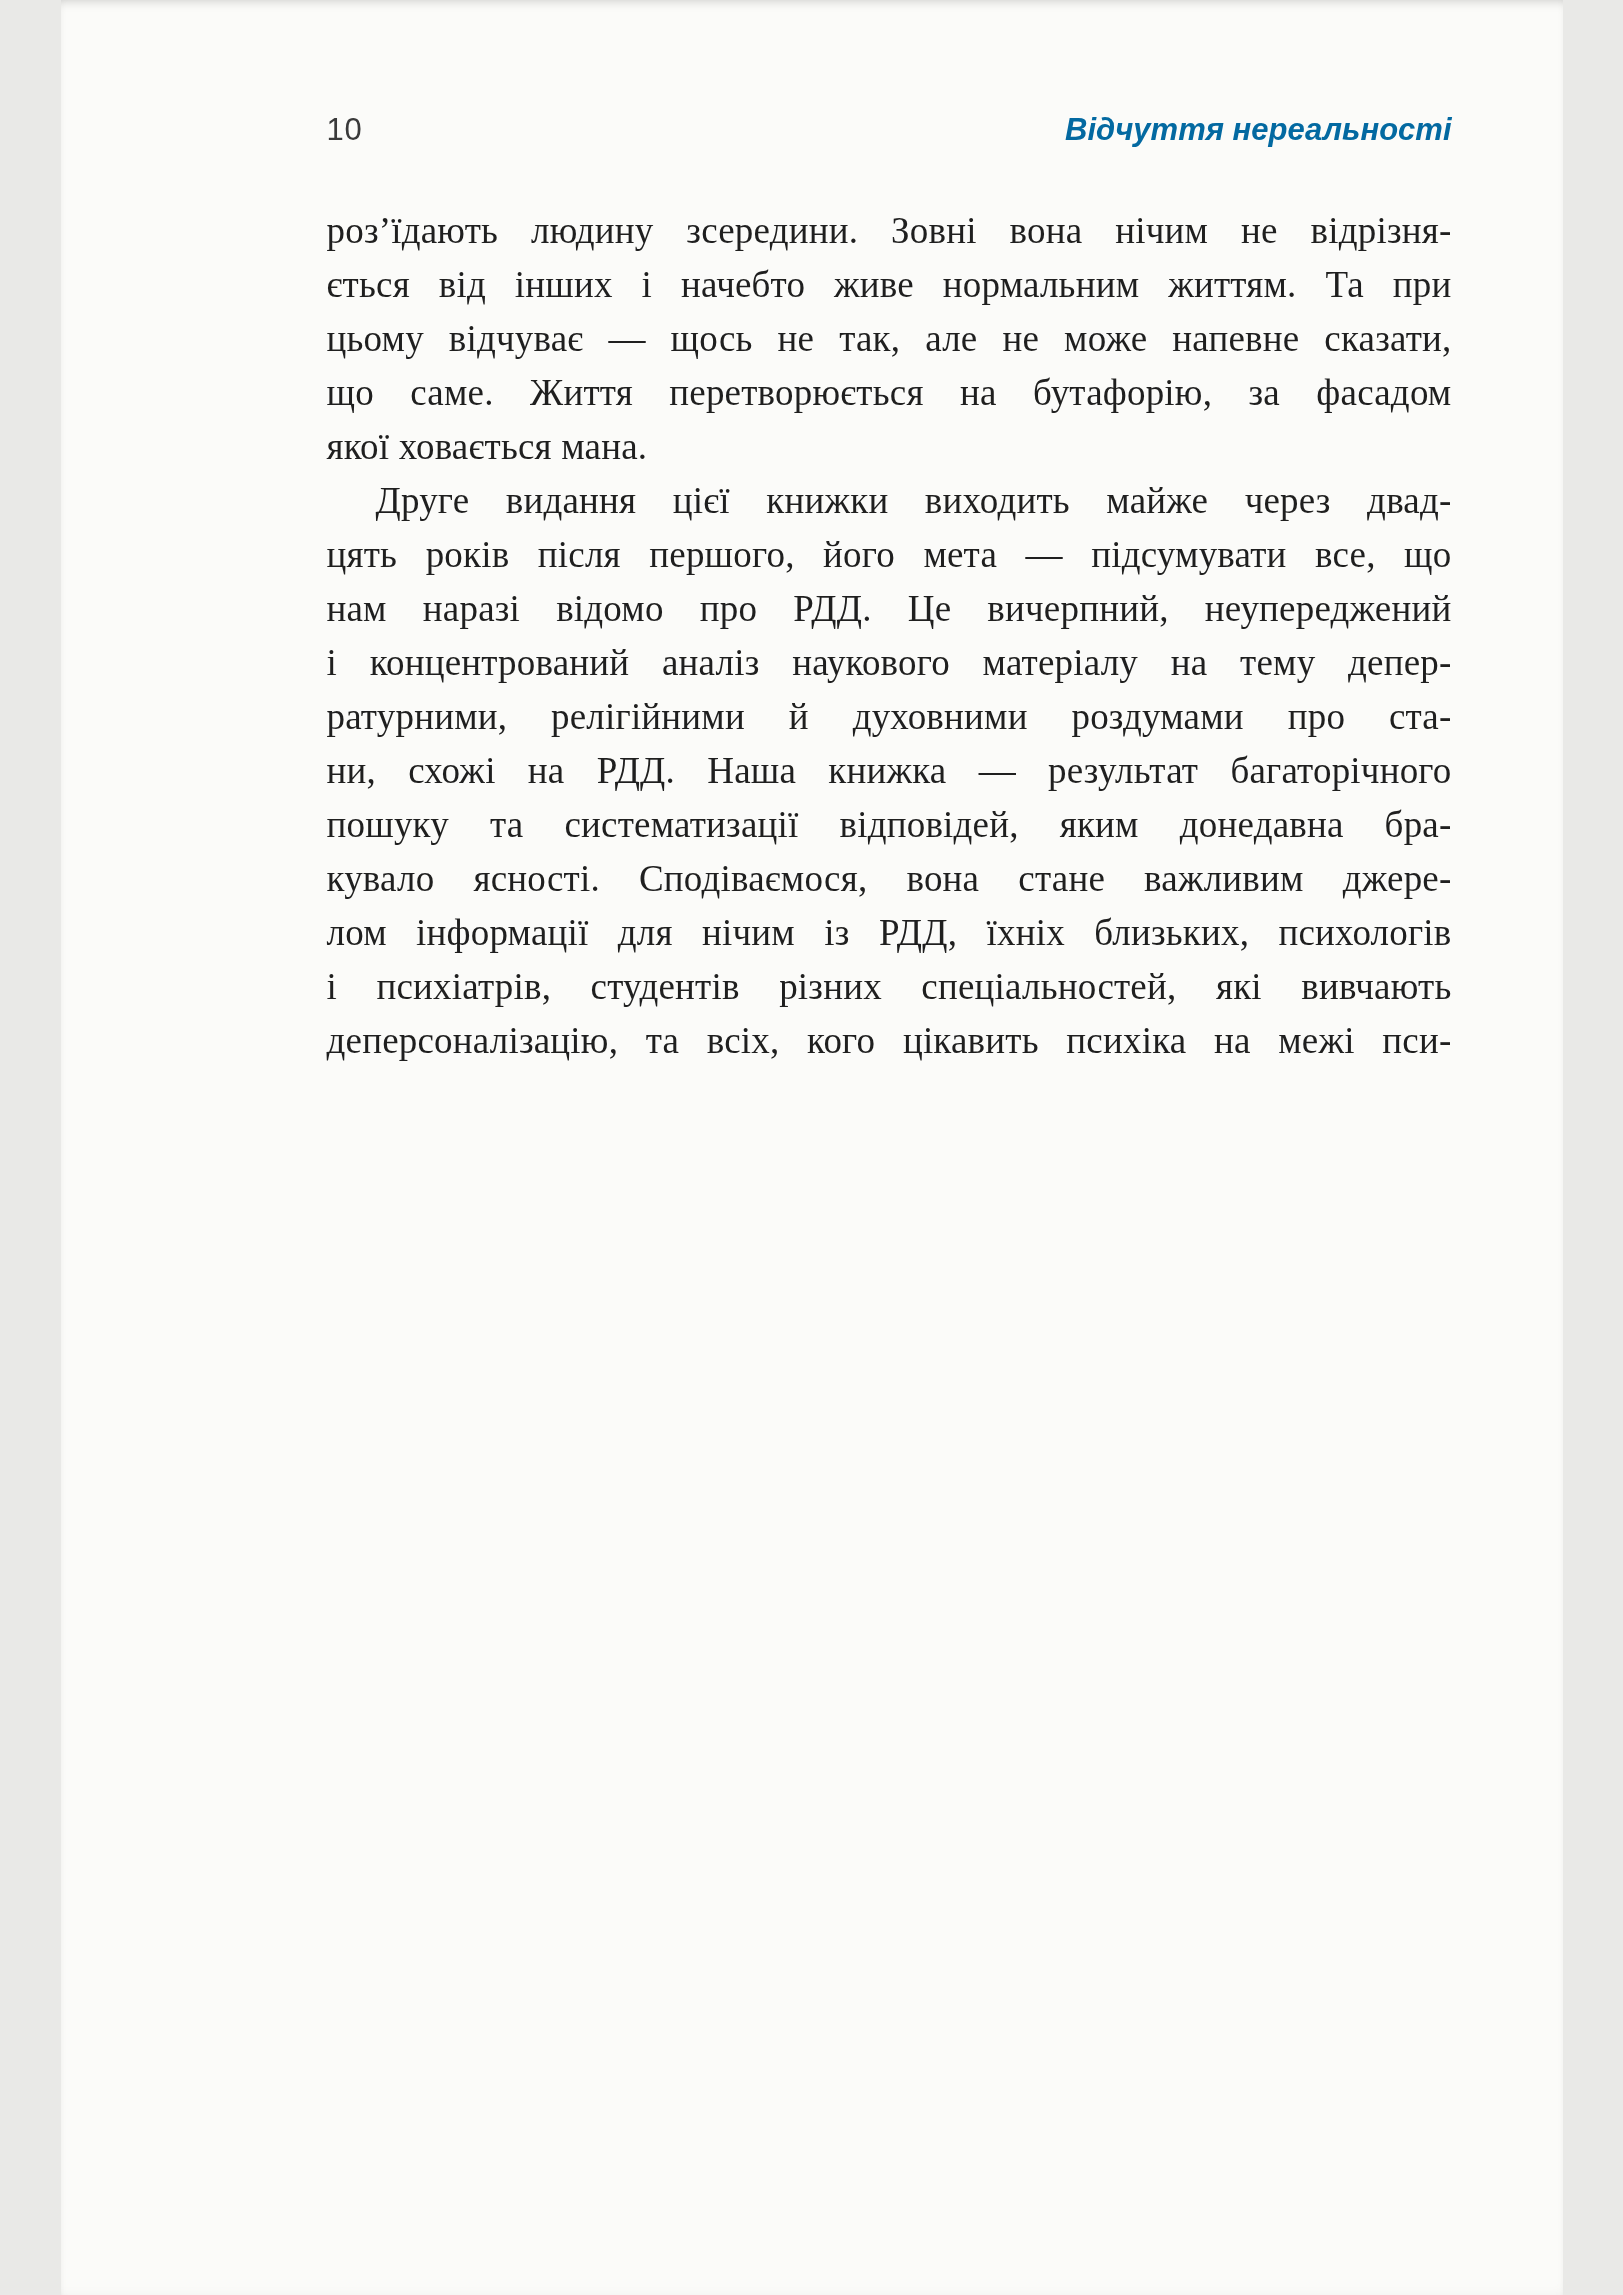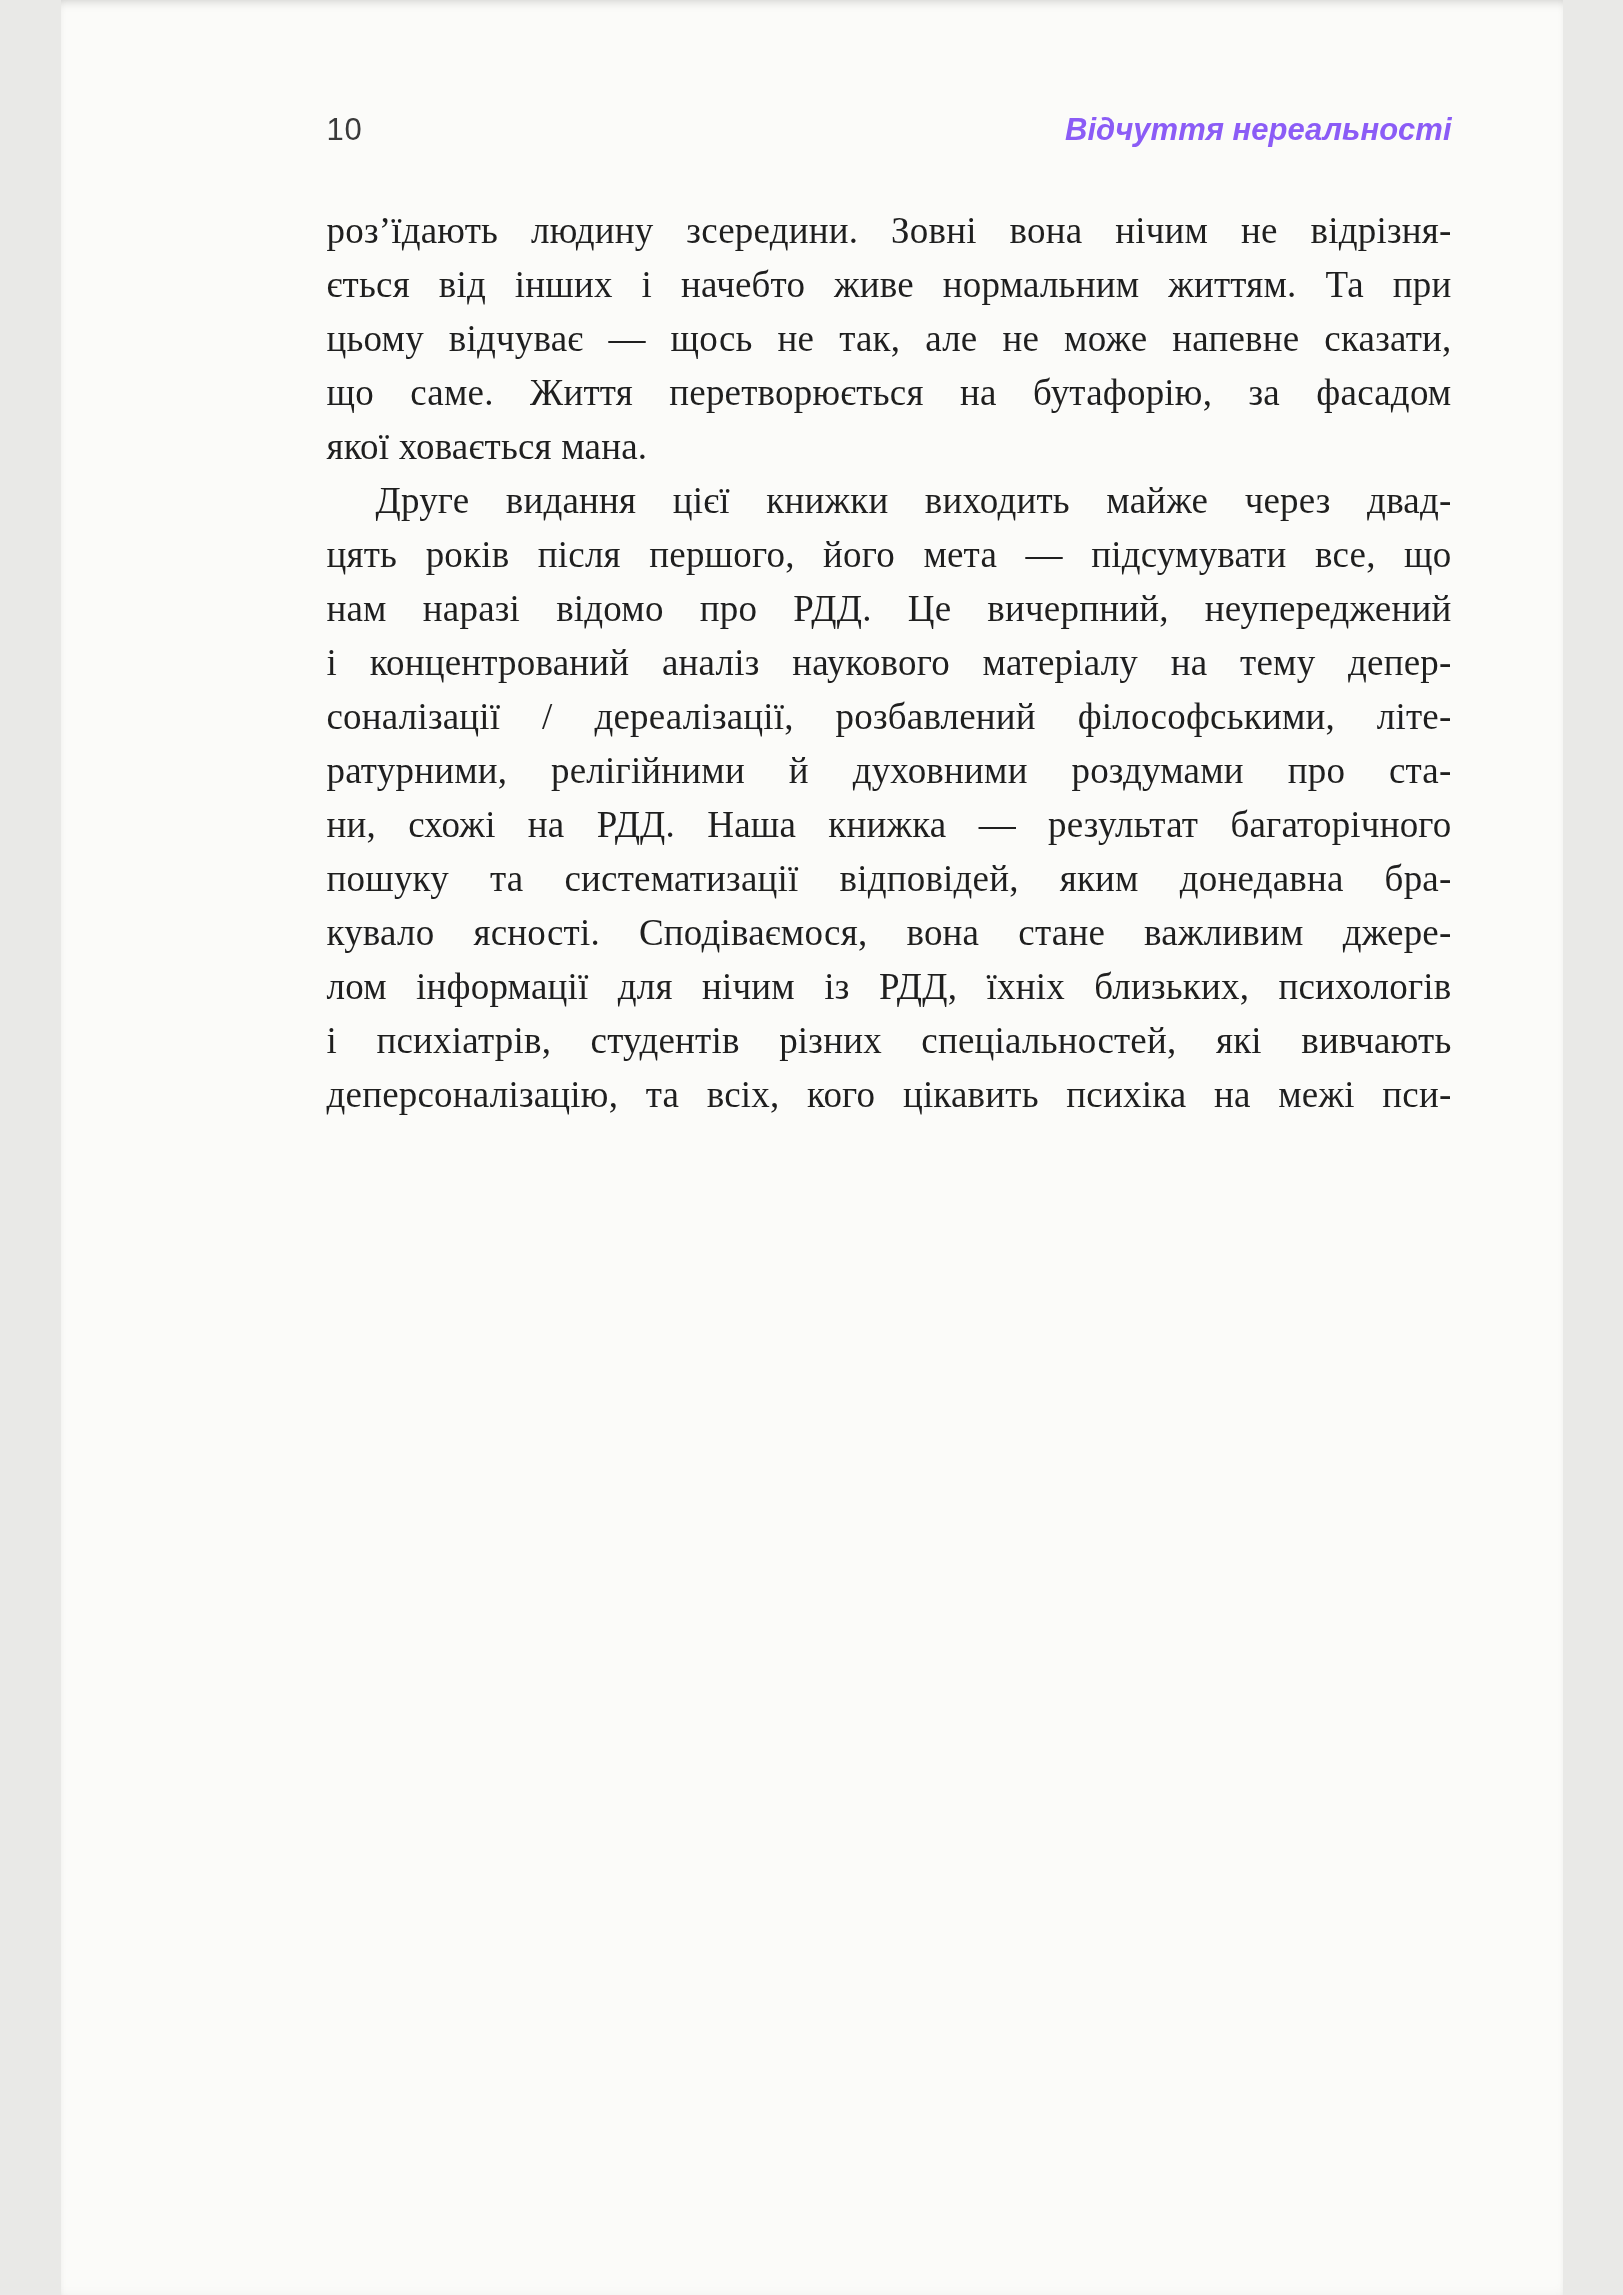--- a/index.html
+++ b/index.html
@@ -36,21 +36,21 @@
     font-family: "Liberation Sans", sans-serif;
     font-size: 31px;
     letter-spacing: 0.8px;
     color: #3a3a3a;
   }
   .running-header {
     font-family: "Liberation Sans", sans-serif;
     font-style: italic;
     font-weight: 600;
     font-size: 31px;
-    color: #8b5cf6;
+    color: #0369a1;
   }
   .text-block {
     font-size: 37px;
     line-height: 54px;
     letter-spacing: 0.2px;
     margin-top: 32px;
   }
   .paragraph {
     margin: 0;
   }
@@ -81,21 +81,20 @@
           <div class="line">ється від інших і начебто живе нормальним життям. Та при</div>
           <div class="line">цьому відчуває — щось не так, але не може напевне сказати,</div>
           <div class="line">що саме. Життя перетворюється на бутафорію, за фасадом</div>
           <div class="line last">якої ховається мана.</div>
         </div>
         <div class="paragraph">
           <div class="line first-indent">Друге видання цієї книжки виходить майже через двад-</div>
           <div class="line">цять років після першого, його мета — підсумувати все, що</div>
           <div class="line">нам наразі відомо про РДД. Це вичерпний, неупереджений</div>
           <div class="line">і концентрований аналіз наукового матеріалу на тему депер-</div>
-          <div class="line">соналізації / дереалізації, розбавлений філософськими, літе-</div>
           <div class="line">ратурними, релігійними й духовними роздумами про ста-</div>
           <div class="line">ни, схожі на РДД. Наша книжка — результат багаторічного</div>
           <div class="line">пошуку та систематизації відповідей, яким донедавна бра-</div>
           <div class="line">кувало ясності. Сподіваємося, вона стане важливим джере-</div>
           <div class="line">лом інформації для нічим із РДД, їхніх близьких, психологів</div>
           <div class="line">і психіатрів, студентів різних спеціальностей, які вивчають</div>
           <div class="line">деперсоналізацію, та всіх, кого цікавить психіка на межі пси-</div>
         </div>
       </main>
   </div>

